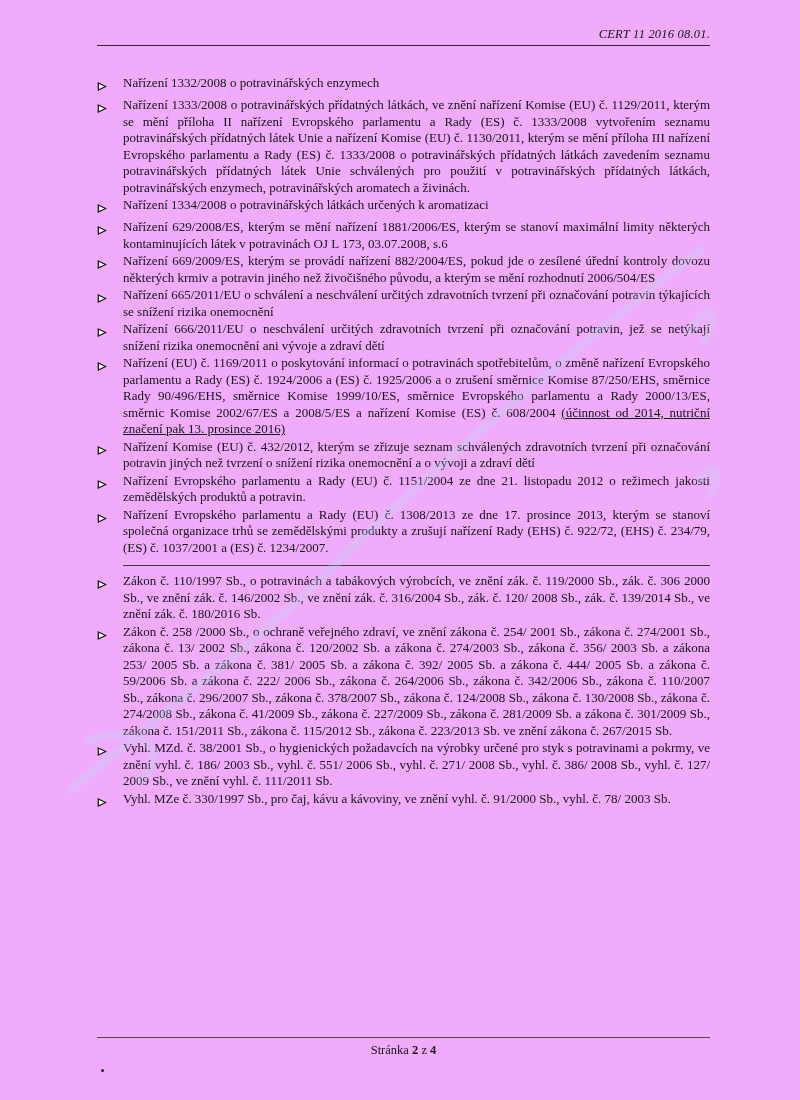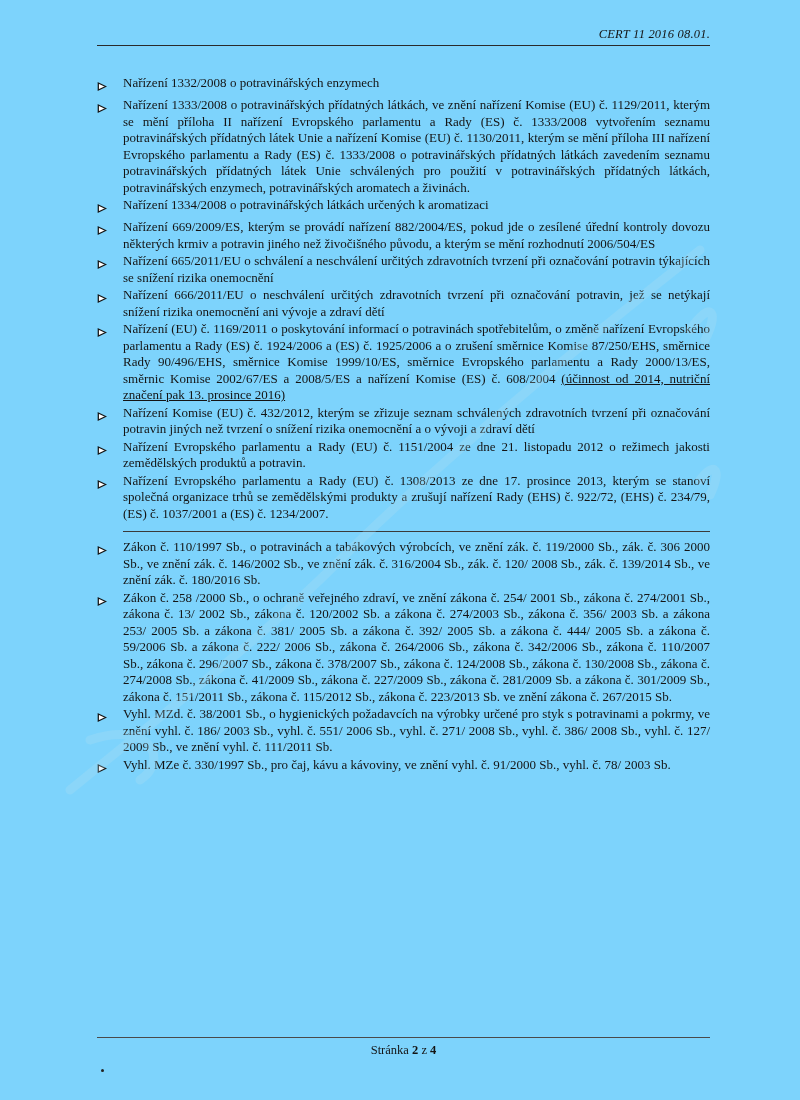--- a/index.html
+++ b/index.html
@@ -7,21 +7,21 @@
   body {
     background:#ffffff;
     font-family:"Liberation Serif", serif;
     color:#141414;
   }
   .page {
     position:relative;
     width:800px; height:1100px;
     overflow:hidden;
     padding:24px 90px 0 97px;
-    background:#7dd3fc;
+    background:#f0abfc;
   }
   .watermark {
     position:absolute; left:0; top:0;
     pointer-events:none;
     opacity:.55;
   }
   .header {
     position:relative;
     text-align:right;
     border-bottom:1.5px solid #2a2a2a;
@@ -97,20 +97,26 @@
         <div class="item">
           <span class="bullet"><svg width="10" height="11" viewBox="0 0 10 11">
               <path d="M1.3 2 L8.7 5.5 L1.3 9 Z" fill="#ffffff" stroke="#151515" stroke-width="1.25"></path>
             </svg></span>
           <span class="text"><span class="run-b">Nařízení 1334/2008</span><span> o potravinářských látkách určených k aromatizaci</span></span>
         </div>
         <div class="item">
           <span class="bullet"><svg width="10" height="11" viewBox="0 0 10 11">
               <path d="M1.3 2 L8.7 5.5 L1.3 9 Z" fill="#ffffff" stroke="#151515" stroke-width="1.25"></path>
             </svg></span>
+          <span class="text"><span class="run-b">Nařízení 629/2008/ES</span><span>, kterým se mění nařízení 1881/2006/ES, kterým se stanoví maximální limity některých kontaminujících látek v potravinách OJ L 173, 03.07.2008, s.6</span></span>
+        </div>
+        <div class="item">
+          <span class="bullet"><svg width="10" height="11" viewBox="0 0 10 11">
+              <path d="M1.3 2 L8.7 5.5 L1.3 9 Z" fill="#ffffff" stroke="#151515" stroke-width="1.25"></path>
+            </svg></span>
           <span class="text"><span class="run-b">Nařízení 669/2009/ES</span><span>, kterým se provádí nařízení 882/2004/ES, pokud jde o zesílené úřední kontroly dovozu některých krmiv a potravin jiného než živočišného původu, a kterým se mění rozhodnutí 2006/504/ES</span></span>
         </div>
         <div class="item">
           <span class="bullet"><svg width="10" height="11" viewBox="0 0 10 11">
               <path d="M1.3 2 L8.7 5.5 L1.3 9 Z" fill="#ffffff" stroke="#151515" stroke-width="1.25"></path>
             </svg></span>
           <span class="text"><span class="run-b">Nařízení 665/2011/EU</span><span> o schválení a neschválení určitých zdravotních tvrzení při označování potravin týkajících se snížení rizika onemocnění</span></span>
         </div>
         <div class="item">
           <span class="bullet"><svg width="10" height="11" viewBox="0 0 10 11">

